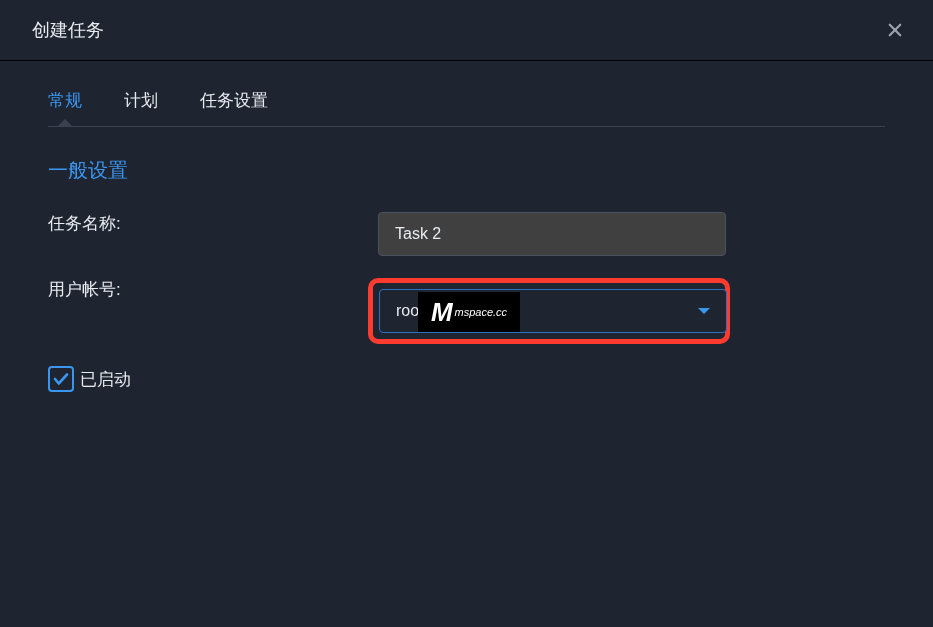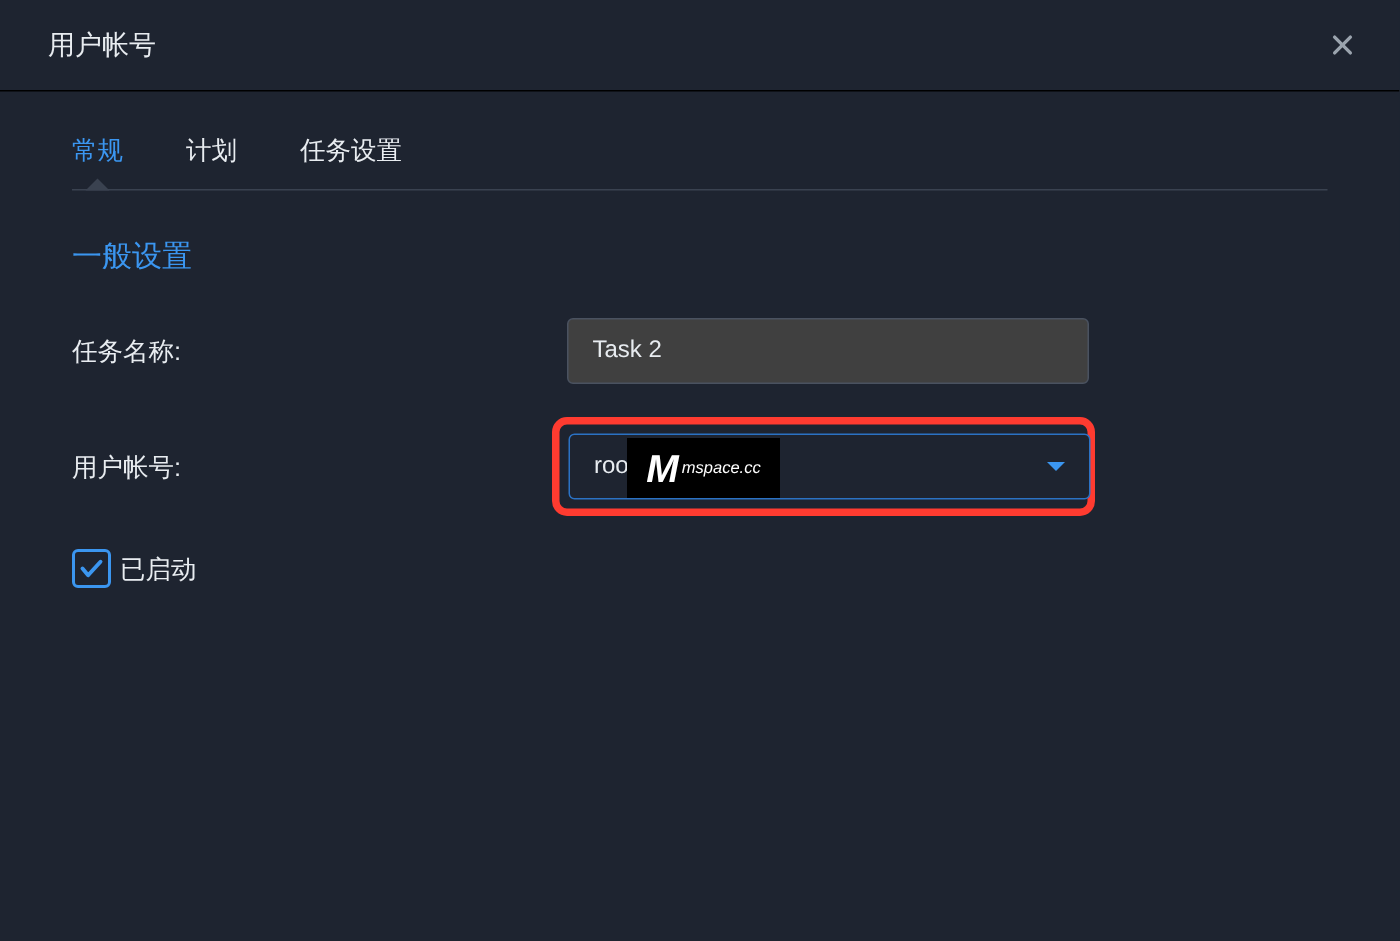--- a/index.html
+++ b/index.html
@@ -78,21 +78,20 @@
       border-bottom: 8px solid #3a4250;
     }
     .section-title {
       color: #3b96f0;
       font-size: 20px;
       font-weight: 400;
       margin: 30px 0 28px 0;
     }
     .form-row {
       display: flex;
-      align-items: center;
       margin-bottom: 22px;
     }
     .form-label {
       width: 330px;
       font-size: 17px;
       color: #e8ecf0;
     }
     .form-input {
       width: 348px;
       height: 44px;
@@ -182,21 +181,21 @@
     .checkbox-label {
       font-size: 17px;
       color: #e8ecf0;
     }
   </style>
 </head>
 <body>
 
 <div class="dialog">
   <div class="dialog-header">
-    <div class="dialog-title">用户帐号</div>
+    <div class="dialog-title">创建任务</div>
     <div class="close-btn">
       <svg viewBox="0 0 24 24" fill="none" stroke="currentColor" stroke-width="3" stroke-linecap="round">
         <line x1="5" y1="5" x2="19" y2="19"></line>
         <line x1="19" y1="5" x2="5" y2="19"></line>
       </svg>
     </div>
   </div>
 
   <div class="dialog-body">
     <div class="tabs">

